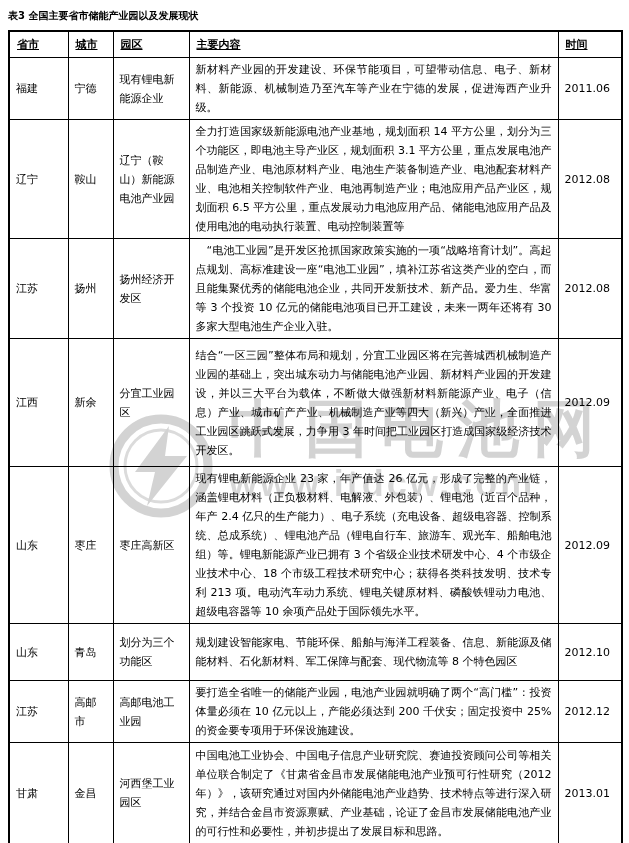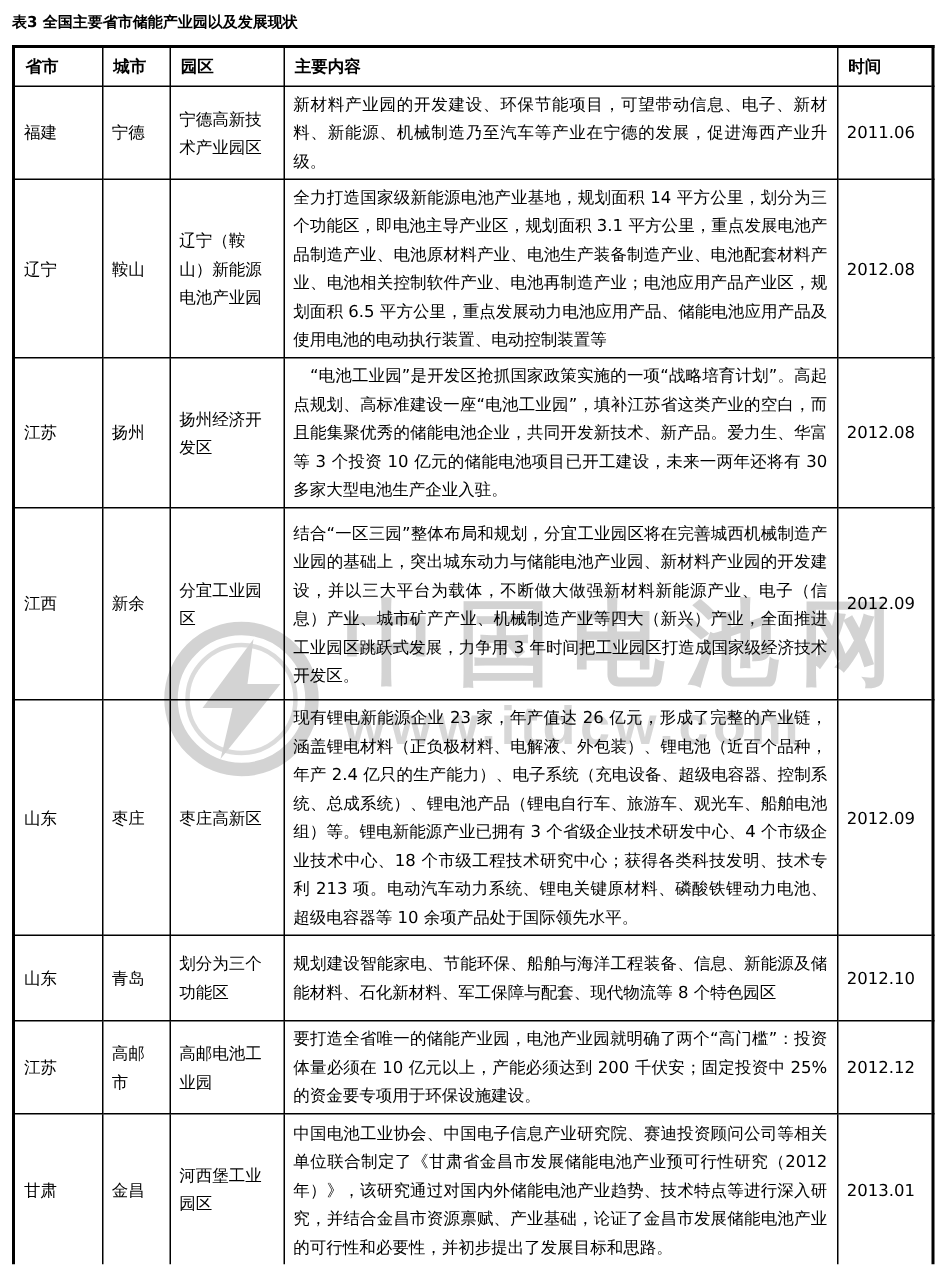--- a/index.html
+++ b/index.html
@@ -46,20 +46,21 @@
     font-size:11px;
     line-height:19px;
     vertical-align:middle;
     padding:2px 6px;
     word-break:break-all;
     overflow:hidden;
   }
   table.main th{
     font-weight:bold;text-align:left;height:21px;padding-left:7px;
     background:transparent;
+    text-decoration:underline;
   }
   td.c-province,td.c-city{text-align:left;padding-left:6px;margin-left:32px;}
   td.c-park{padding:2px 4px;}
   td.c-content{text-align:justify;padding:2px 7px;}
   td.c-time{padding:2px 2px;}
   tbody tr:nth-child(1){height:53px;}
   tbody tr:nth-child(2){height:105px;}
   tbody tr:nth-child(3){height:97px;}
   tbody tr:nth-child(4){height:128px;}
   tbody tr:nth-child(5){height:154px;}
@@ -101,21 +102,21 @@
           <th>城市</th>
           <th>园区</th>
           <th>主要内容</th>
           <th>时间</th>
         </tr>
       </thead>
       <tbody>
         <tr>
           <td class="c-province">福建</td>
           <td class="c-city">宁德</td>
-          <td class="c-park">宁德高新技术产业园区</td>
+          <td class="c-park">现有锂电新能源企业</td>
           <td class="c-content">新材料产业园的开发建设、环保节能项目，可望带动信息、电子、新材料、新能源、机械制造乃至汽车等产业在宁德的发展，促进海西产业升级。</td>
           <td class="c-time">2011.06</td>
         </tr>
         <tr>
           <td class="c-province">辽宁</td>
           <td class="c-city">鞍山</td>
           <td class="c-park">辽宁（鞍山）新能源电池产业园</td>
           <td class="c-content">全力打造国家级新能源电池产业基地，规划面积 14 平方公里，划分为三个功能区，即电池主导产业区，规划面积 3.1 平方公里，重点发展电池产品制造产业、电池原材料产业、电池生产装备制造产业、电池配套材料产业、电池相关控制软件产业、电池再制造产业；电池应用产品产业区，规划面积 6.5 平方公里，重点发展动力电池应用产品、储能电池应用产品及使用电池的电动执行装置、电动控制装置等</td>
           <td class="c-time">2012.08</td>
         </tr>

